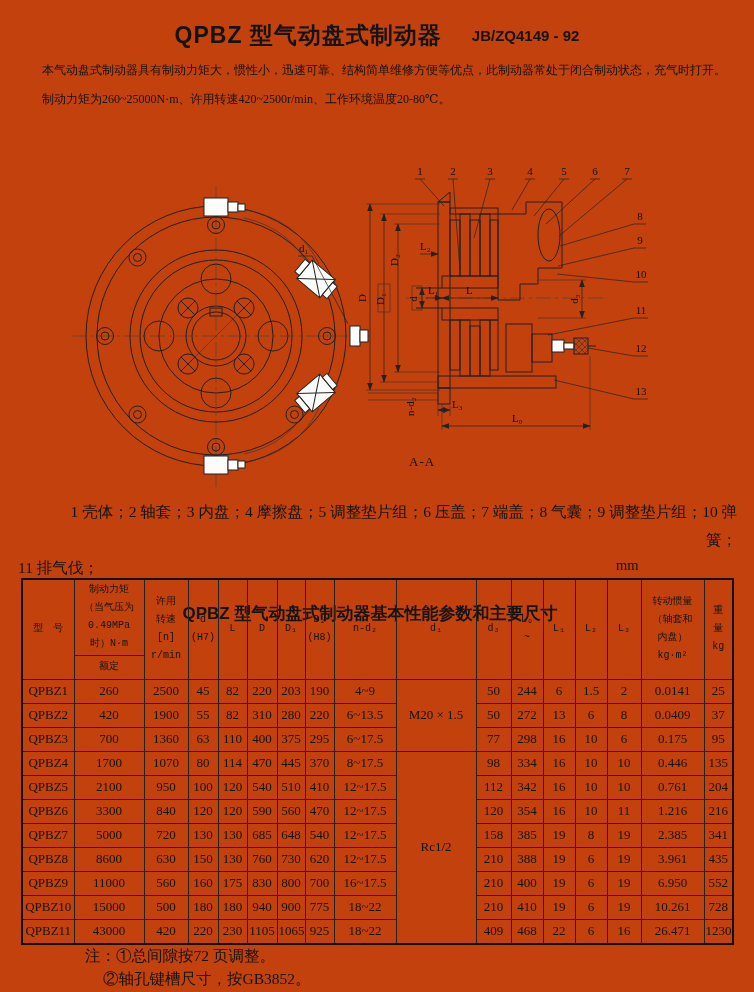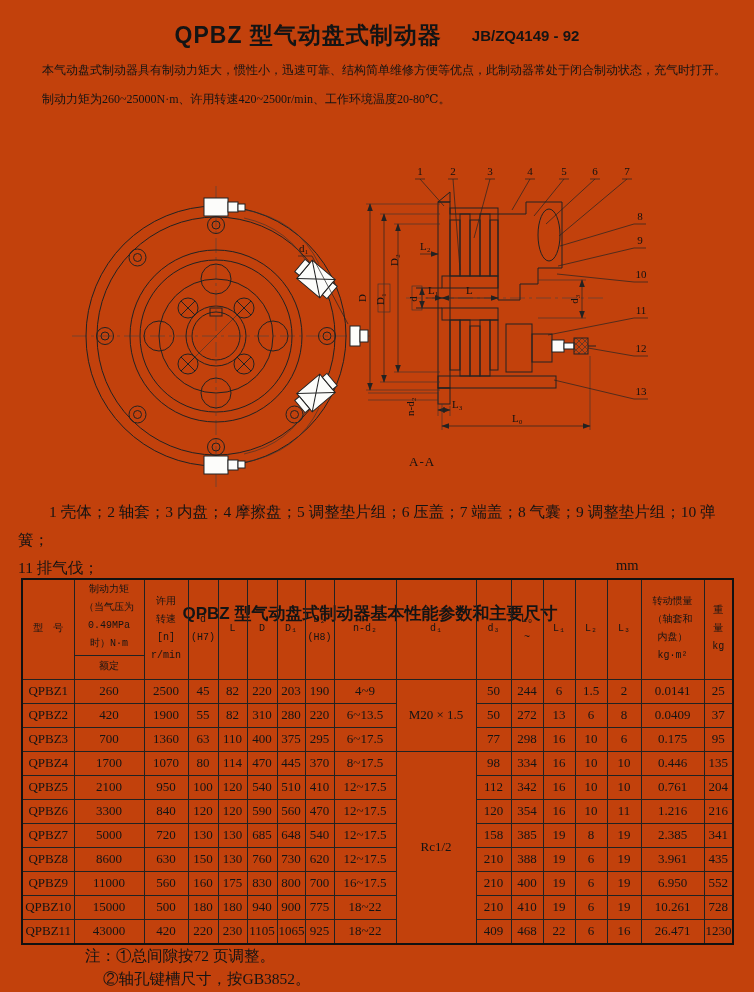--- a/index.html
+++ b/index.html
@@ -20,21 +20,21 @@
   .sv{position:absolute;left:354px;top:158px;}
   svg{overflow:visible;}
   .ln{stroke:#222;fill:none;stroke-width:1;}
   .thin{stroke:#333;fill:none;stroke-width:0.6;}
   .cl{stroke:#444;fill:none;stroke-width:0.6;stroke-dasharray:15 4 3 4;}
   .dim{stroke:#222;fill:none;stroke-width:0.7;}
   .dtx{font-family:"Liberation Serif","DejaVu Serif",serif;font-size:11px;fill:#111;}
   .vtx{font-family:"Liberation Serif","DejaVu Serif",serif;font-size:13px;fill:#111;letter-spacing:1px;}
   
   .parts{position:absolute;top:498px;left:18px;width:719px;font-size:15.5px;line-height:28px;}
-  .parts .l1{text-indent:2em;}
+  .parts .l1{text-indent:2em;text-align:right;}
   
   .tbl-title{position:absolute;top:554px;left:120px;width:500px;text-align:center;
              font-family:"Liberation Sans","DejaVu Sans",sans-serif;font-weight:bold;font-size:17px;margin-top:48px;}
   .unit{position:absolute;top:557px;left:616px;font-size:14.5px;}
   
   table.spec{position:absolute;top:578px;left:21px;width:711px;border-collapse:collapse;
              table-layout:fixed;border:2px solid #111;}
   table.spec th,table.spec td{border:1px solid #222;text-align:center;vertical-align:middle;
              padding:0 1px;font-weight:normal;overflow:hidden;}
   table.spec th{font-size:10px;line-height:18px;font-family:Liberation Mono, monospace;}

